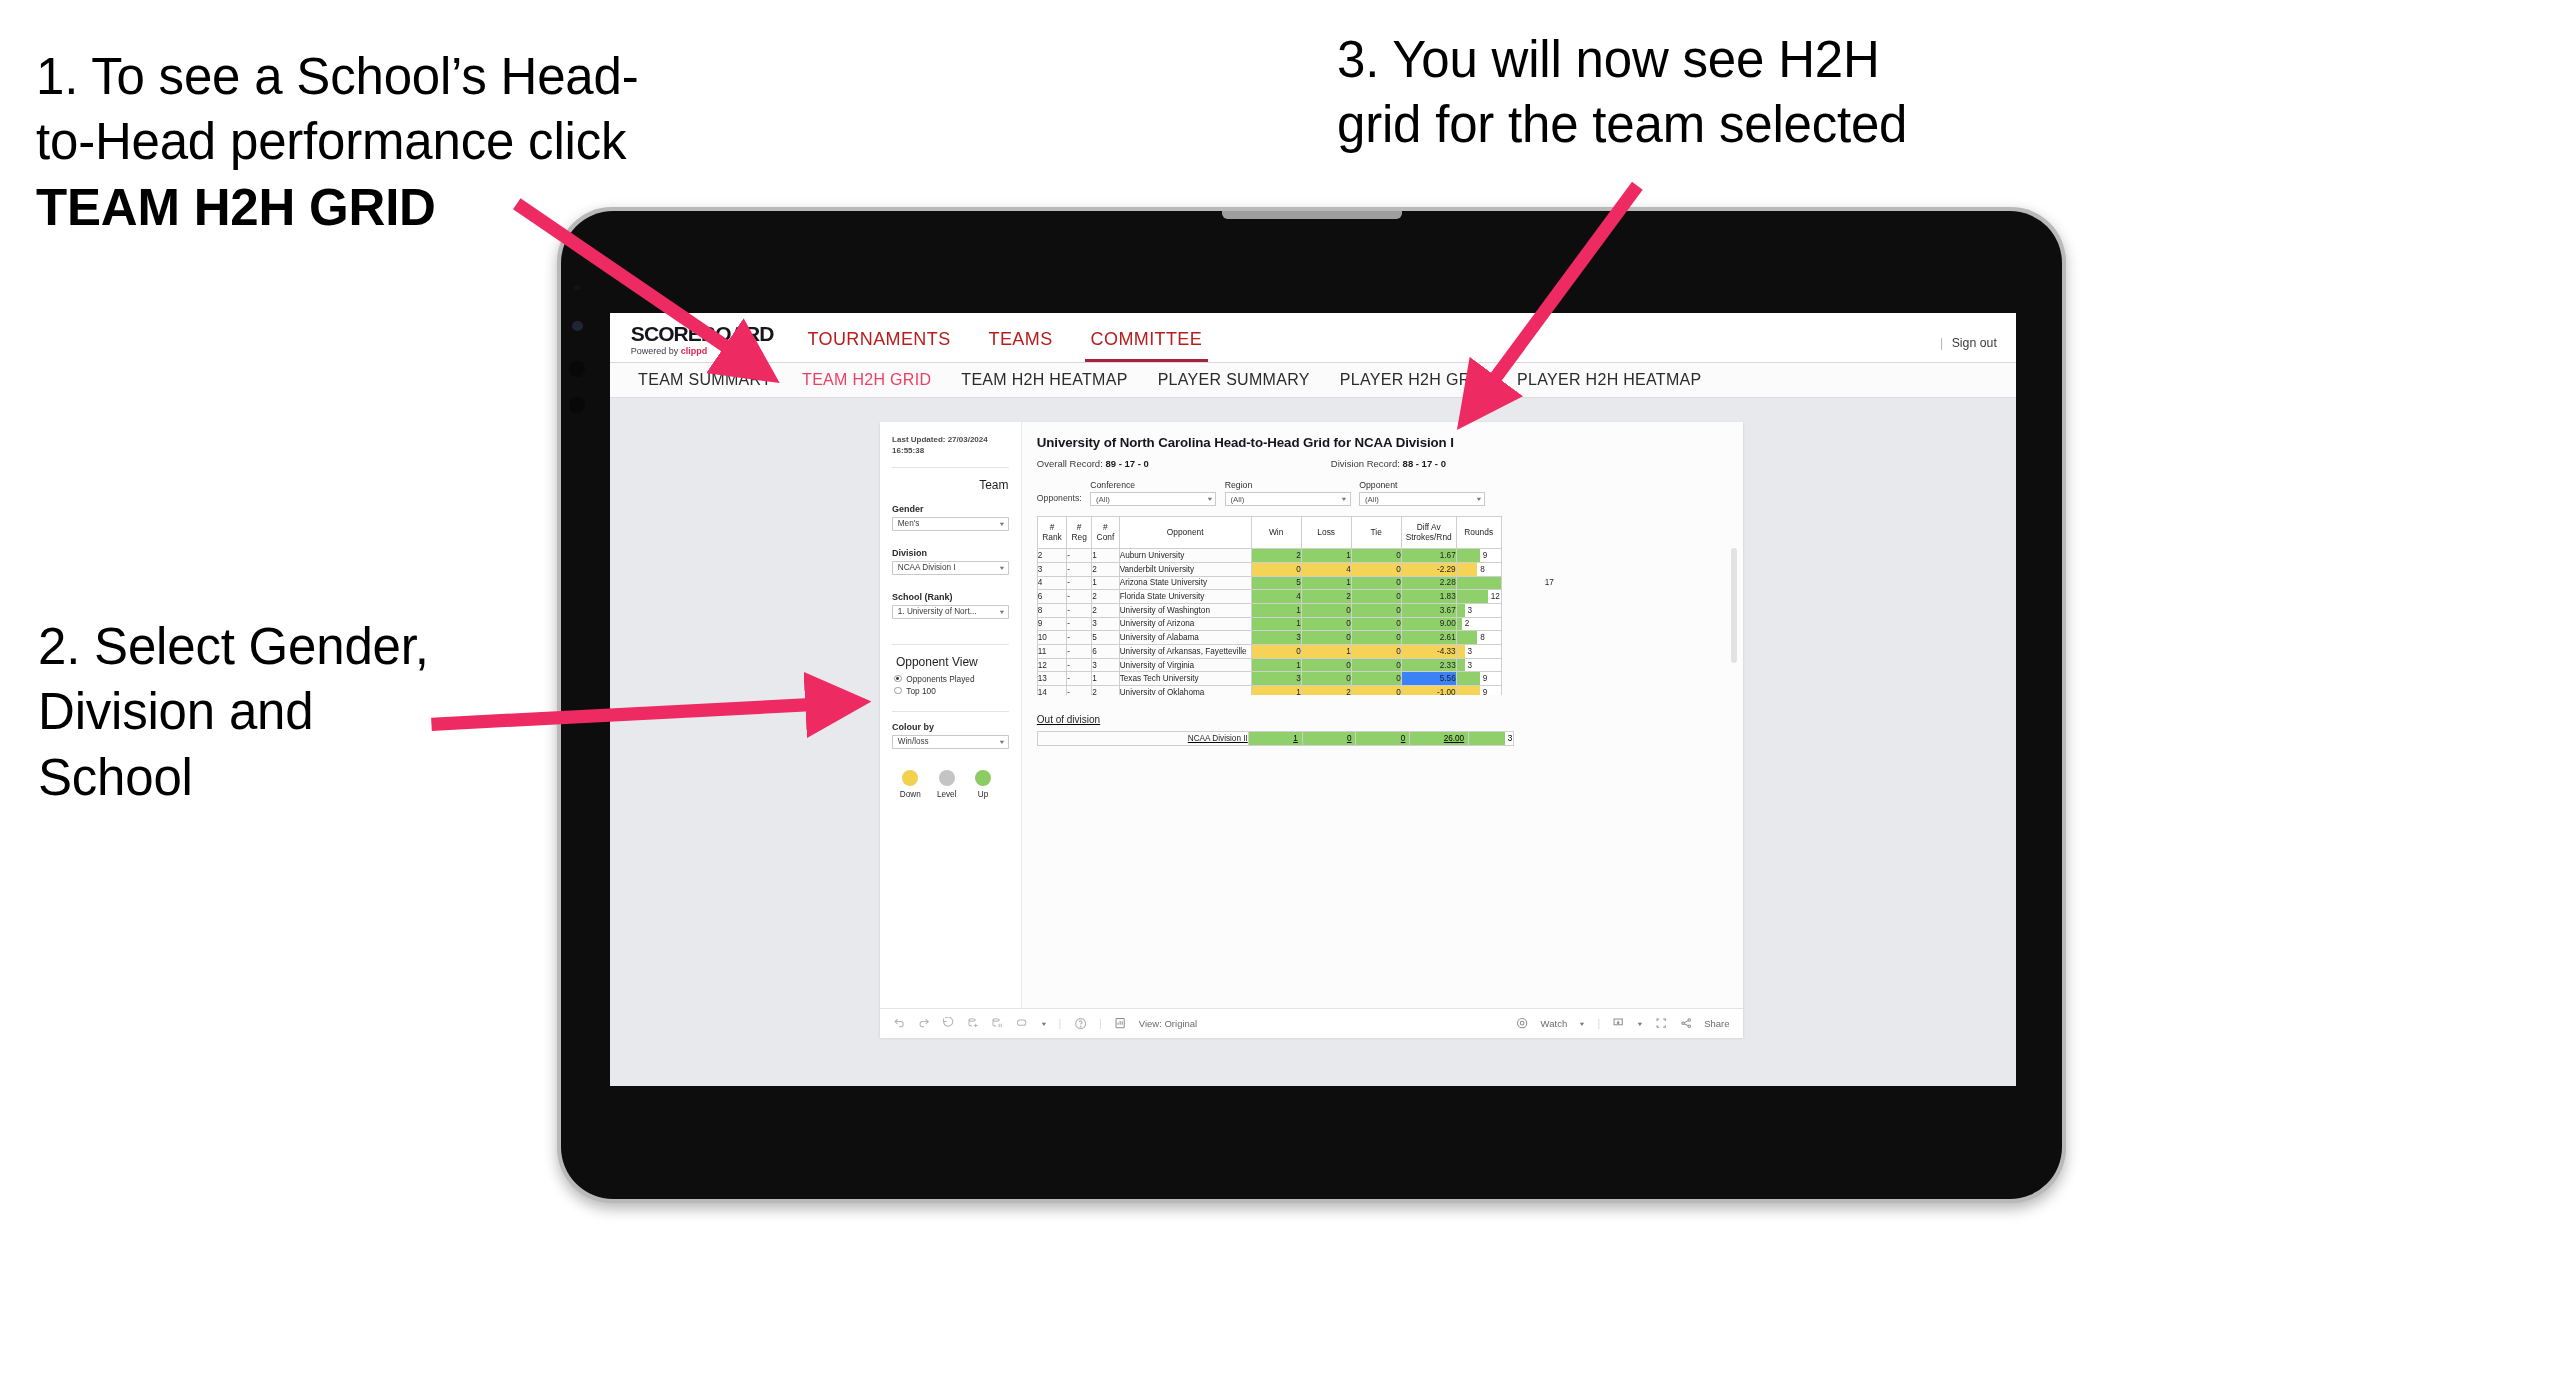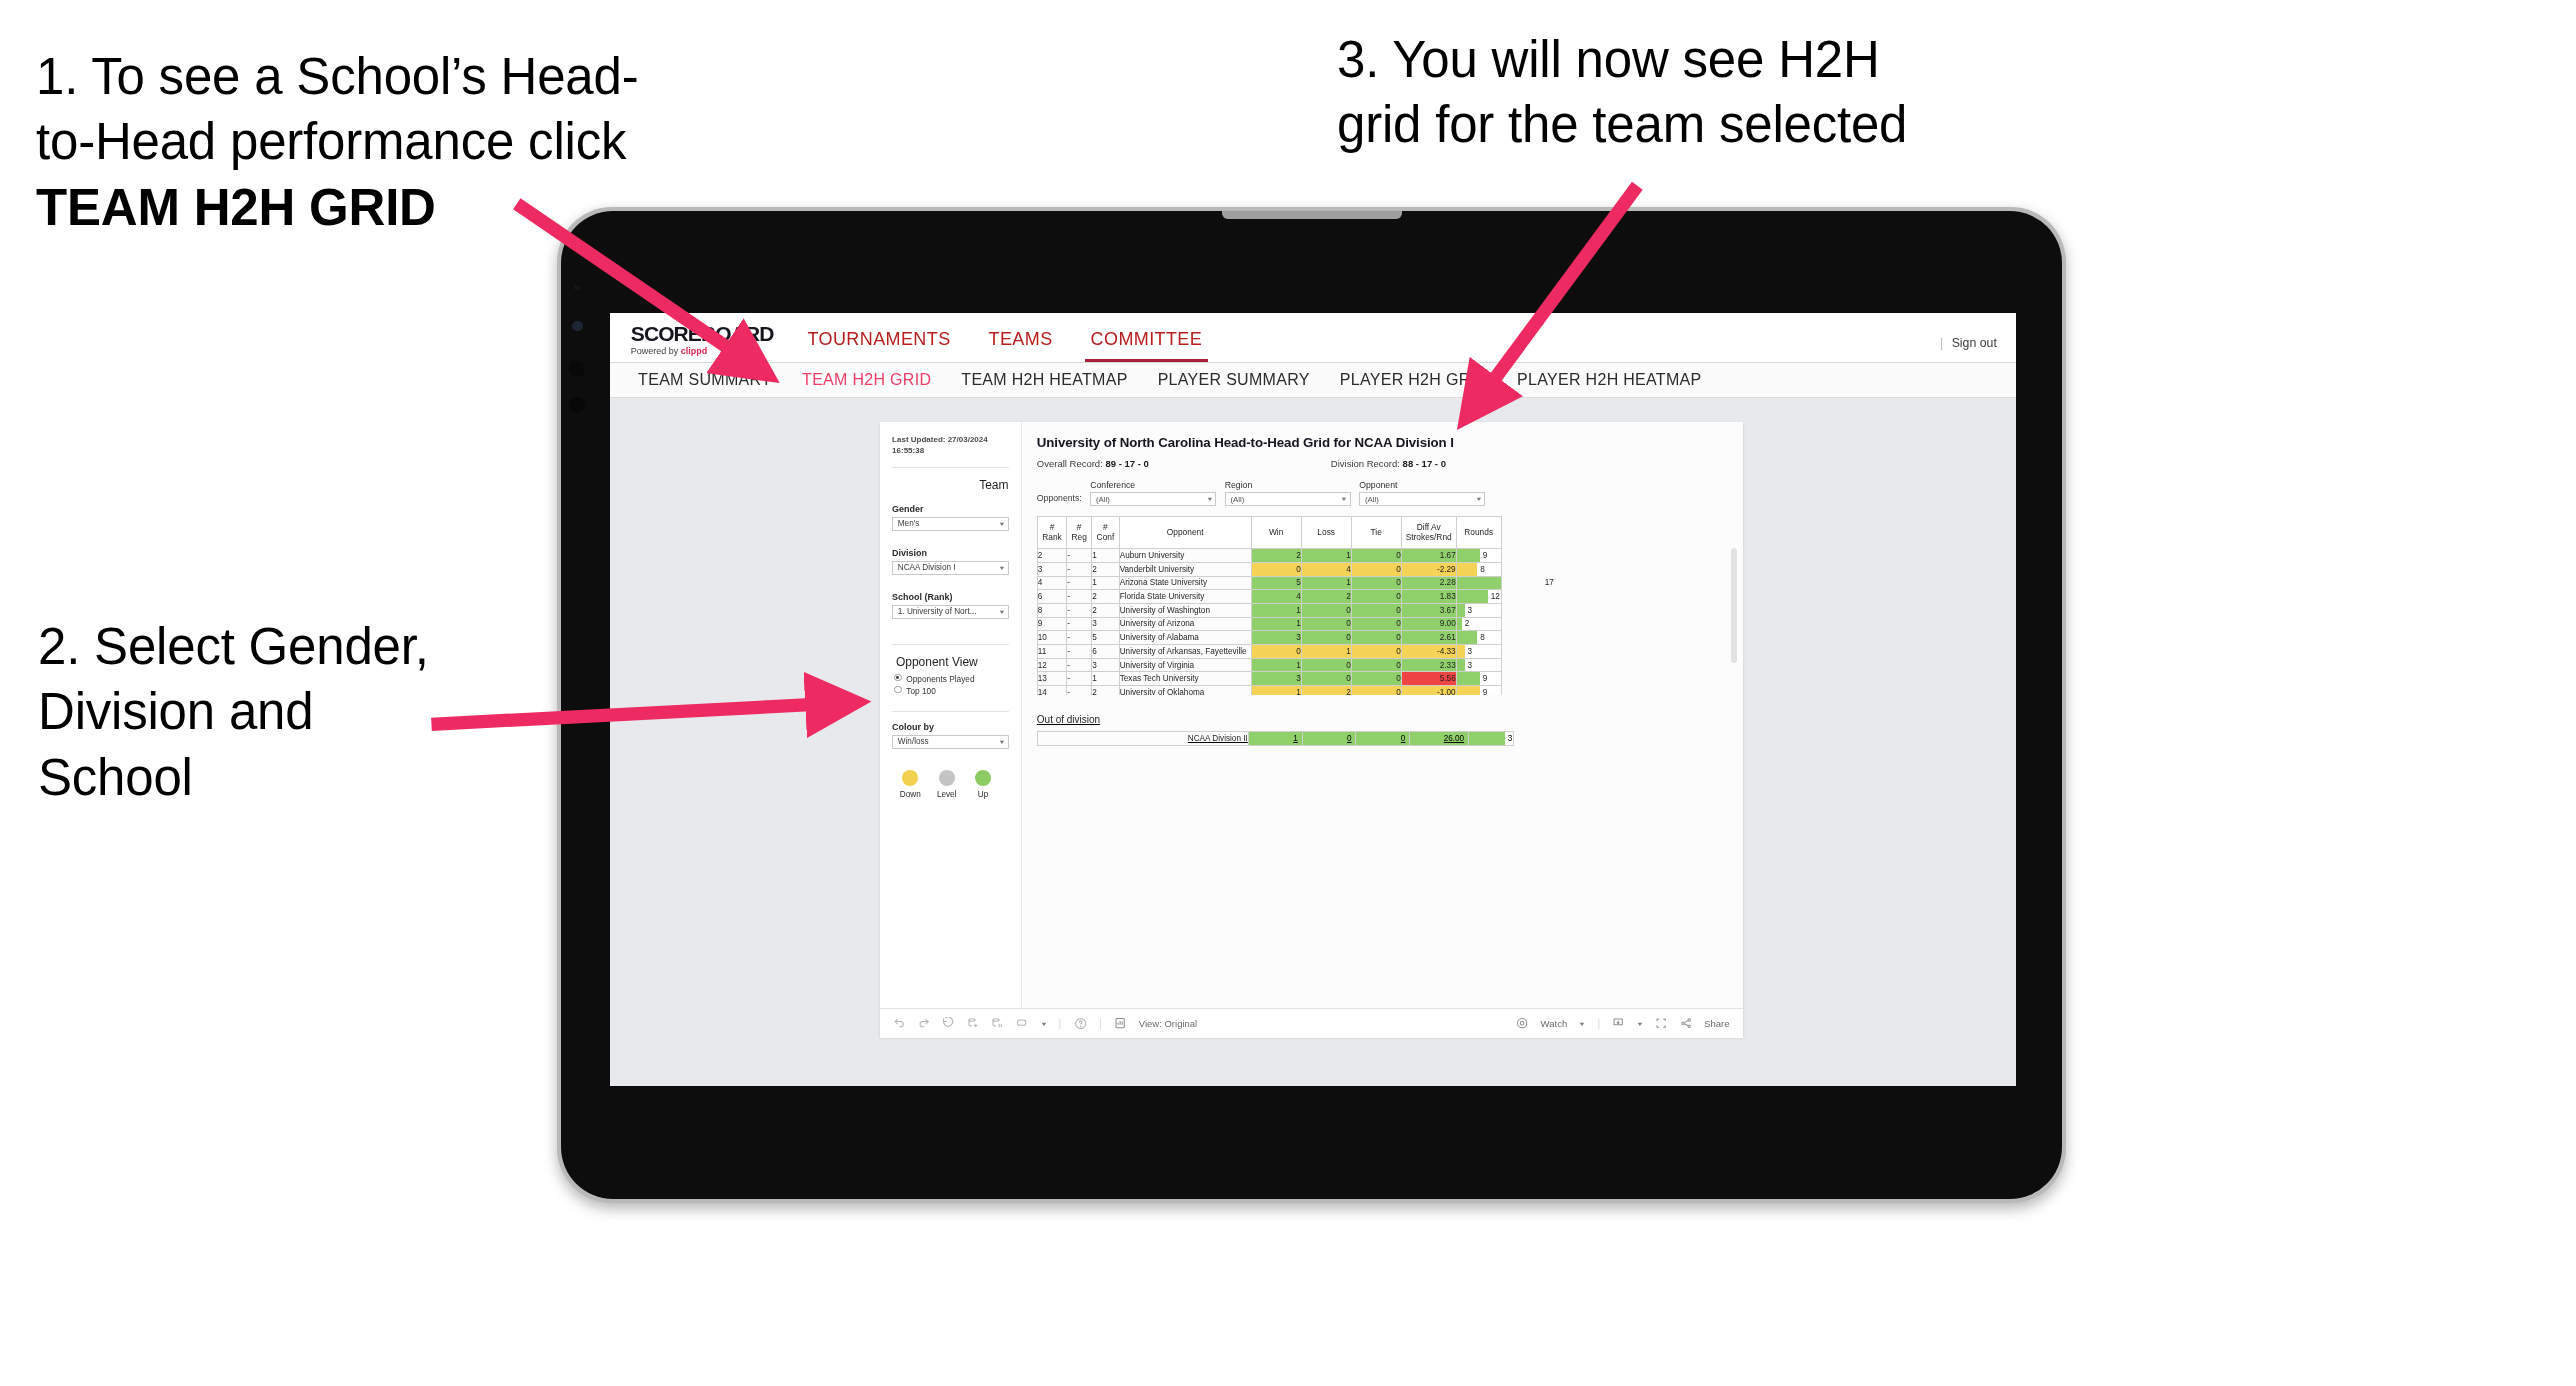--- a/index.html
+++ b/index.html
@@ -70,21 +70,21 @@
   .sec-title{font-size:12px;color:#1f1f1f;margin:1.9px 0 11.4px 3.8px;text-align:right;}
   .f-label{font-size:9px;font-weight:bold;color:#2a2a2a;margin-bottom:2.8px;}
   .f-select{
     height:14.2px;border:0.9px solid #c9c9c9;background:#fff;border-radius:0.9px;
     display:flex;align-items:center;justify-content:space-between;
     padding:0 2.8px 0 4.7px;font-size:8.2px;color:#3a3a3a;box-sizing:border-box;cursor:pointer;
   }
   .caret{font-size:5.7px;color:#7a7a7a;transform:scaleX(1.3);}
   .f-gap{height:17px;}
   .sec-title2{font-size:12px;color:#1f1f1f;margin:0 0 4.7px 3.8px;}
-  .radio-row{display:flex;align-items:flex-start;gap:4.7px;margin:1.9px 0 0.9px 1.9px;font-size:8.3px;color:#333;cursor:pointer;}
+  .radio-row{display:flex;align-items:center;gap:4.7px;margin:1.9px 0 0.9px 1.9px;font-size:8.3px;color:#333;cursor:pointer;}
   .radio{width:7.6px;height:7.6px;border:0.9px solid #9a9a9a;border-radius:50%;box-sizing:border-box;position:relative;background:#fff;}
   .radio.on:after{content:"";position:absolute;left:1.4px;top:1.4px;width:2.8px;height:2.8px;border-radius:50%;background:#3c3c3c;}
   #legend{display:flex;gap:11.4px;margin:21px 0 0 5.7px;}
   .legend-item{text-align:center;width:25px;}
   .dot{width:16px;height:16px;border-radius:50%;margin:0 auto 3.8px auto;}
   .legend-lbl{font-size:8.2px;color:#2b2b2b;}
 
   
   #content{flex:1;padding:13.3px 13.3px 0 15px;box-sizing:border-box;position:relative;min-width:0;}
   #grid-title{font-size:13.3px;color:#15151d;font-weight:600;letter-spacing:-0.1px;}
@@ -438,21 +438,21 @@
                           </td>
                         </tr>
                         <tr>
                           <td class="idx">13</td>
                           <td class="idx">-</td>
                           <td class="idx">1</td>
                           <td class="opp">Texas Tech University</td>
                           <td class="num" style="background:#8FD06A">3</td>
                           <td class="num" style="background:#8FD06A">0</td>
                           <td class="num" style="background:#8FD06A">0</td>
-                          <td class="num" style="background:#ef4444">5.56</td>
+                          <td class="num" style="background:#3b82f6">5.56</td>
                           <td class="bar">
                             <div class="fill" style="width: 53%; background: rgb(143, 208, 106);"></div>
                             <div class="v" style="left: 53%;">9</div>
                           </td>
                         </tr>
                         <tr>
                           <td class="idx">14</td>
                           <td class="idx">-</td>
                           <td class="idx">2</td>
                           <td class="opp">University of Oklahoma</td>

